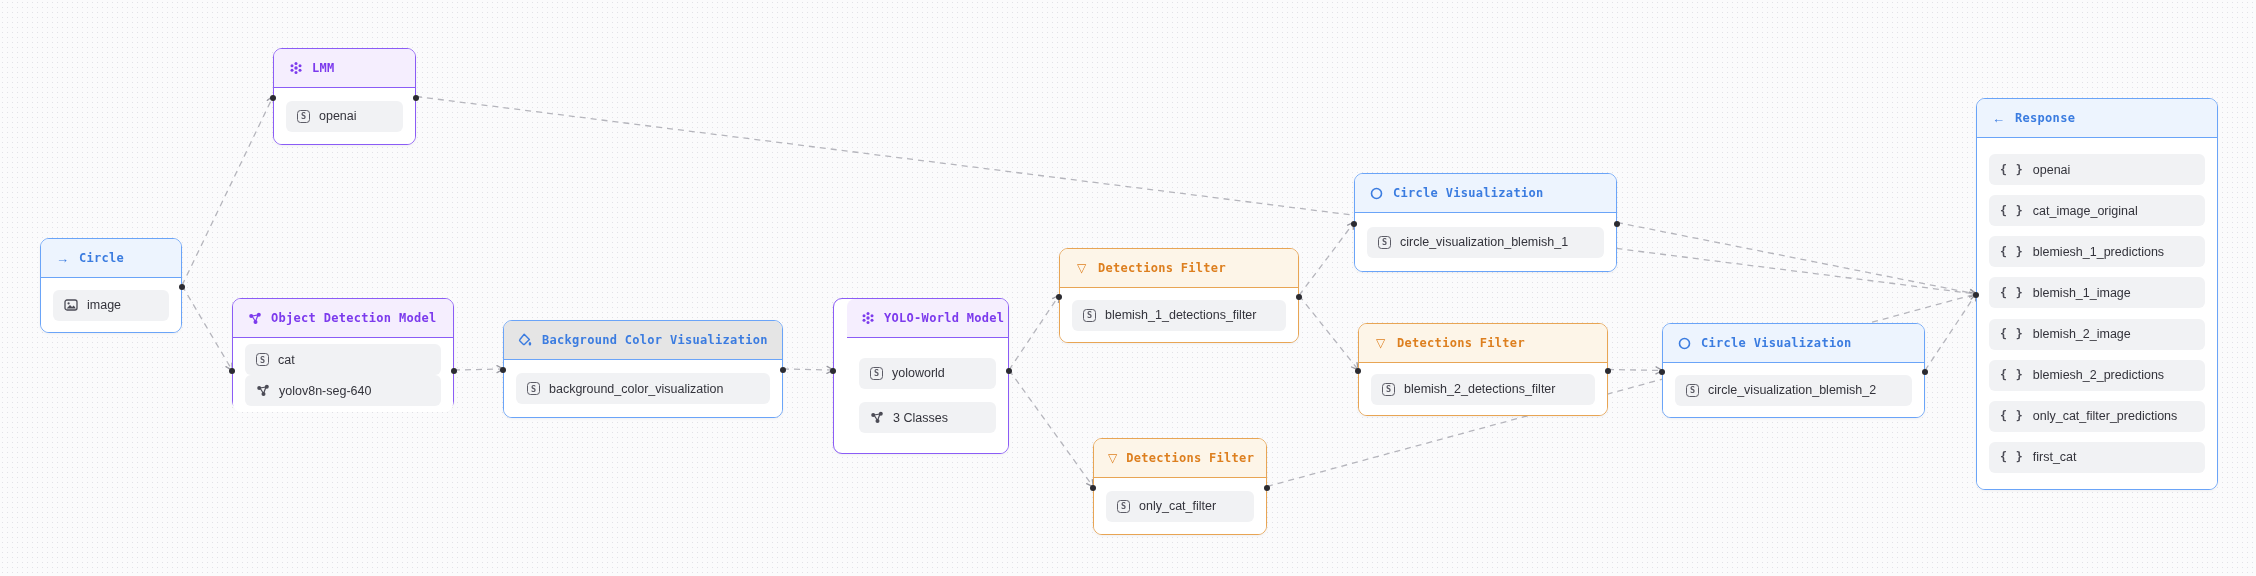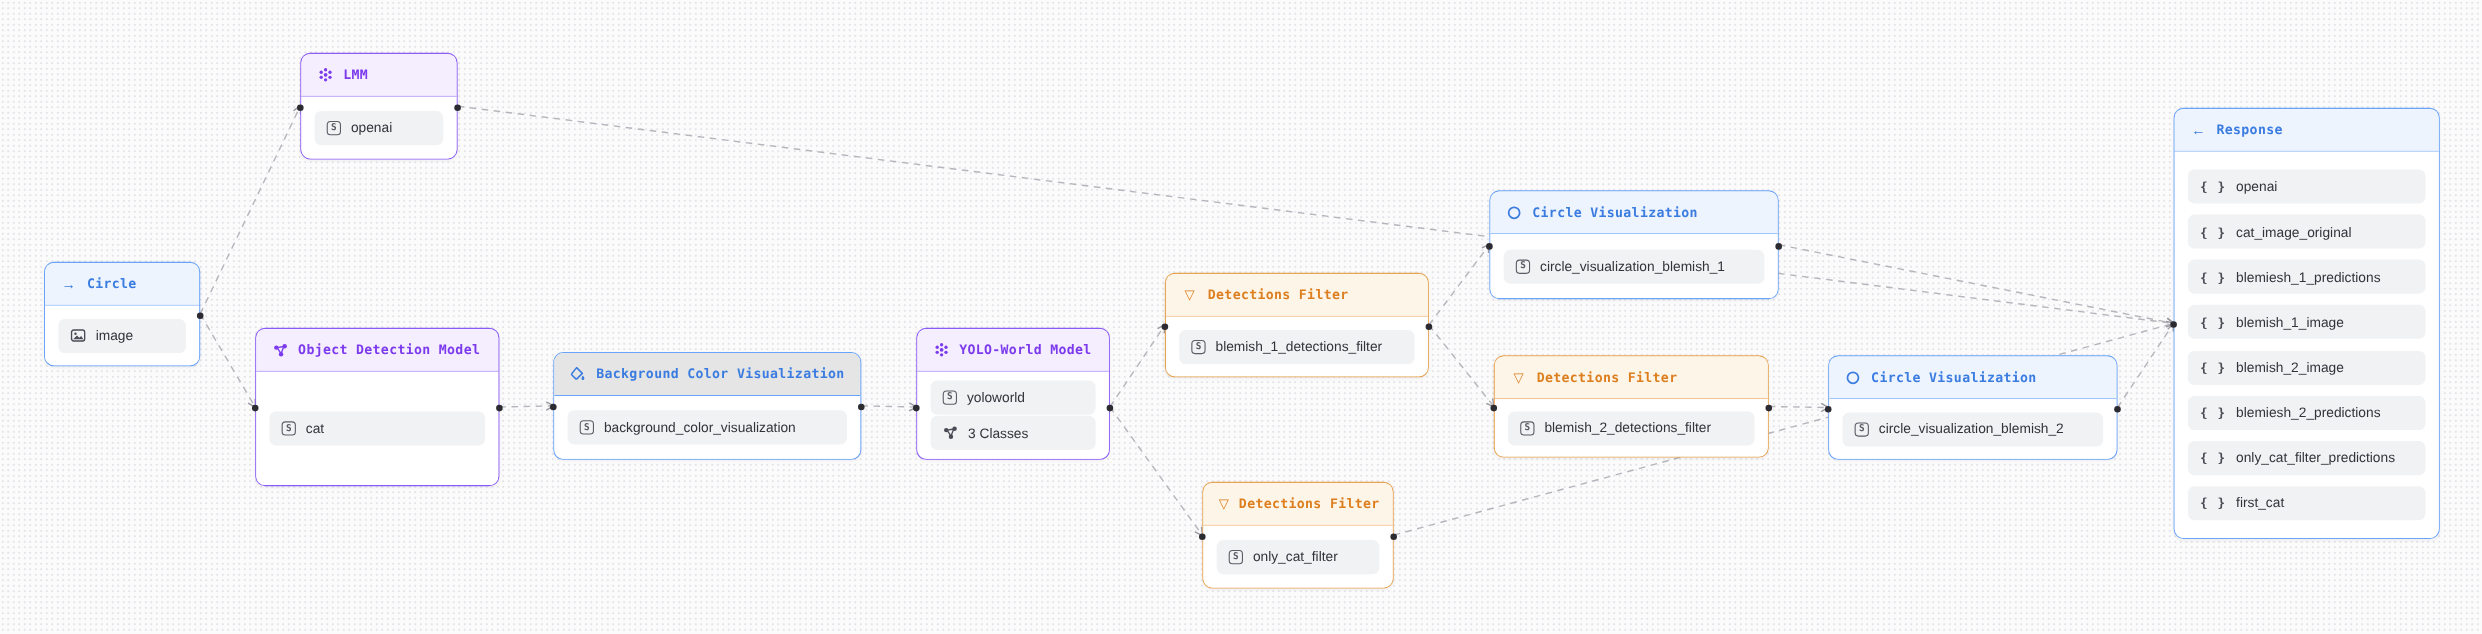--- a/index.html
+++ b/index.html
@@ -137,21 +137,21 @@
           <div class="pill">
             <span class="picon">
               <span class="sq-icon">S</span>
             </span>
             <span>openai</span>
           </div>
         </div>
   <span class="handle" style="left: -4px; top: 45.5px;"></span>
         <span class="handle" style="right: -4px; top: 45.5px;"></span>
       </div>
-      <div class="node" style="left: 232px; top: 298px; width: 222px; height: 144px; border: 1.5px solid rgb(139, 92, 246);">
+      <div class="node" style="left: 232px; top: 298px; width: 222px; height: 112px; border: 1.5px solid rgb(139, 92, 246);">
     <div class="node-header" style="background: rgb(245, 238, 254); border-bottom: 1px solid rgb(139, 92, 246);">
       <span class="hicon">
             <svg width="14" height="13" viewBox="0 0 14 13">
               <g stroke="#7c3aed" stroke-width="1.2" fill="none">
                 <line x1="4" y1="4" x2="10" y2="3"></line>
                 <line x1="4" y1="4" x2="7.5" y2="9.5"></line>
                 <line x1="10" y1="3" x2="7.5" y2="9.5"></line>
               </g>
               <g fill="#7c3aed">
                 <circle cx="3.2" cy="4" r="2"></circle>
@@ -161,85 +161,102 @@
             </svg>
           </span>
       <span class="node-title" style="color: rgb(124, 58, 237);">Object Detection Model</span>
     </div>
     <div class="node-body">
           <div class="pill">
             <span class="picon">
               <span class="sq-icon">S</span>
             </span>
             <span>cat</span>
-          </div>
-        </div>
-  <span class="handle" style="left: -4px; top: 69px;"></span>
-        <span class="handle" style="right: -4px; top: 69px;"></span>
-      </div>
-      <div class="node" style="left: 503px; top: 320px; width: 280px; height: 98px; border: 1.5px solid rgb(106, 164, 248);">
-    <div class="node-header" style="background: #e5e5e5; border-bottom: 1px solid rgb(106, 164, 248);">
-      <span class="hicon">
-            <svg width="15" height="14" viewBox="0 0 15 14">
-              <path d="M6.2 1.2 L11.4 6.4 L6.6 11.2 Q5.9 11.9 5.2 11.2 L1.9 7.9 Q1.2 7.2 1.9 6.5 Z" fill="none" stroke="#3b7ce0" stroke-width="1.4" stroke-linejoin="round"></path>
-              <path d="M12.6 9.2 Q13.9 11 12.9 12 Q11.9 13 10.9 12 Q10.1 11 11.3 9.2 Q12 8.2 12.6 9.2 Z" fill="#3b7ce0"></path>
-            </svg>
-          </span>
-      <span class="node-title" style="color: rgb(59, 124, 224);">Background Color Visualization</span>
-    </div>
-    <div class="node-body">
-          <div class="pill">
-            <span class="picon">
-              <span class="sq-icon">S</span>
-            </span>
-            <span>background_color_visualization</span>
-          </div>
-        </div>
-  <span class="handle" style="left: -4px; top: 46px;"></span>
-        <span class="handle" style="right: -4px; top: 46px;"></span>
-      </div>
-      <div class="node" style="left: 833px; top: 298px; width: 176px; height: 120px; border: 1.5px solid rgb(139, 92, 246);">
-    <div class="node-header" style="background: rgb(245, 238, 254); border-bottom: 1px solid rgb(139, 92, 246);">
-      <span class="hicon">
-            <svg width="14" height="14" viewBox="0 0 14 14">
-              <g fill="#7c3aed">
-                <circle cx="7" cy="7" r="1.7"></circle>
-                <circle cx="7" cy="2.4" r="1.5"></circle>
-                <circle cx="11" cy="4.7" r="1.5"></circle>
-                <circle cx="11" cy="9.3" r="1.5"></circle>
-                <circle cx="7" cy="11.6" r="1.5"></circle>
-                <circle cx="3" cy="9.3" r="1.5"></circle>
-                <circle cx="3" cy="4.7" r="1.5"></circle>
-              </g>
-            </svg>
-          </span>
-      <span class="node-title" style="color: rgb(124, 58, 237);">YOLO-World Model</span>
-    </div>
-    <div class="node-body">
-          <div class="pill">
-            <span class="picon">
-              <span class="sq-icon">S</span>
-            </span>
-            <span>yoloworld</span>
           </div>
           <div class="pill">
             <span class="picon">
               <svg width="14" height="13" viewBox="0 0 14 13">
                 <g stroke="#4b4b55" stroke-width="1.2" fill="none">
                   <line x1="4" y1="4" x2="10" y2="3"></line>
                   <line x1="4" y1="4" x2="7.5" y2="9.5"></line>
                   <line x1="10" y1="3" x2="7.5" y2="9.5"></line>
                 </g>
                 <g fill="#4b4b55">
                   <circle cx="3.2" cy="4" r="2"></circle>
                   <circle cx="10.8" cy="2.8" r="2"></circle>
                   <circle cx="7.5" cy="10" r="2"></circle>
                 </g>
               </svg>
             </span>
+            <span>yolov8n-seg-640</span>
+          </div>
+        </div>
+  <span class="handle" style="left: -4px; top: 69px;"></span>
+        <span class="handle" style="right: -4px; top: 69px;"></span>
+      </div>
+      <div class="node" style="left: 503px; top: 320px; width: 280px; height: 98px; border: 1.5px solid rgb(106, 164, 248);">
+    <div class="node-header" style="background: #e5e5e5; border-bottom: 1px solid rgb(106, 164, 248);">
+      <span class="hicon">
+            <svg width="15" height="14" viewBox="0 0 15 14">
+              <path d="M6.2 1.2 L11.4 6.4 L6.6 11.2 Q5.9 11.9 5.2 11.2 L1.9 7.9 Q1.2 7.2 1.9 6.5 Z" fill="none" stroke="#3b7ce0" stroke-width="1.4" stroke-linejoin="round"></path>
+              <path d="M12.6 9.2 Q13.9 11 12.9 12 Q11.9 13 10.9 12 Q10.1 11 11.3 9.2 Q12 8.2 12.6 9.2 Z" fill="#3b7ce0"></path>
+            </svg>
+          </span>
+      <span class="node-title" style="color: rgb(59, 124, 224);">Background Color Visualization</span>
+    </div>
+    <div class="node-body">
+          <div class="pill">
+            <span class="picon">
+              <span class="sq-icon">S</span>
+            </span>
+            <span>background_color_visualization</span>
+          </div>
+        </div>
+  <span class="handle" style="left: -4px; top: 46px;"></span>
+        <span class="handle" style="right: -4px; top: 46px;"></span>
+      </div>
+      <div class="node" style="left: 833px; top: 298px; width: 176px; height: 156px; border: 1.5px solid rgb(139, 92, 246); padding-left: 13px;">
+    <div class="node-header" style="background: rgb(245, 238, 254); border-bottom: 1px solid rgb(139, 92, 246);">
+      <span class="hicon">
+            <svg width="14" height="14" viewBox="0 0 14 14">
+              <g fill="#7c3aed">
+                <circle cx="7" cy="7" r="1.7"></circle>
+                <circle cx="7" cy="2.4" r="1.5"></circle>
+                <circle cx="11" cy="4.7" r="1.5"></circle>
+                <circle cx="11" cy="9.3" r="1.5"></circle>
+                <circle cx="7" cy="11.6" r="1.5"></circle>
+                <circle cx="3" cy="9.3" r="1.5"></circle>
+                <circle cx="3" cy="4.7" r="1.5"></circle>
+              </g>
+            </svg>
+          </span>
+      <span class="node-title" style="color: rgb(124, 58, 237);">YOLO-World Model</span>
+    </div>
+    <div class="node-body">
+          <div class="pill">
+            <span class="picon">
+              <span class="sq-icon">S</span>
+            </span>
+            <span>yoloworld</span>
+          </div>
+          <div class="pill">
+            <span class="picon">
+              <svg width="14" height="13" viewBox="0 0 14 13">
+                <g stroke="#4b4b55" stroke-width="1.2" fill="none">
+                  <line x1="4" y1="4" x2="10" y2="3"></line>
+                  <line x1="4" y1="4" x2="7.5" y2="9.5"></line>
+                  <line x1="10" y1="3" x2="7.5" y2="9.5"></line>
+                </g>
+                <g fill="#4b4b55">
+                  <circle cx="3.2" cy="4" r="2"></circle>
+                  <circle cx="10.8" cy="2.8" r="2"></circle>
+                  <circle cx="7.5" cy="10" r="2"></circle>
+                </g>
+              </svg>
+            </span>
             <span>3 Classes</span>
           </div>
         </div>
   <span class="handle" style="left: -4px; top: 69px;"></span>
         <span class="handle" style="right: -4px; top: 69px;"></span>
       </div>
       <div class="node" style="left: 1059px; top: 248px; width: 240px; height: 95px; border: 1.5px solid rgb(232, 165, 84);">
     <div class="node-header" style="background: rgb(253, 245, 232); border-bottom: 1px solid rgb(232, 165, 84);">
       <span class="hicon">
             <span style="color:#dd7f1f;font-size:12px">▽</span>

